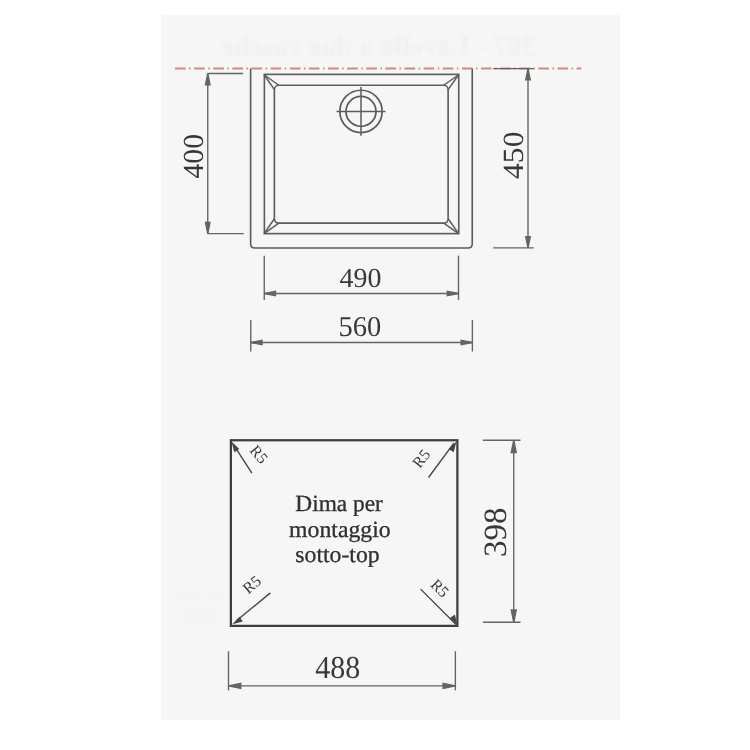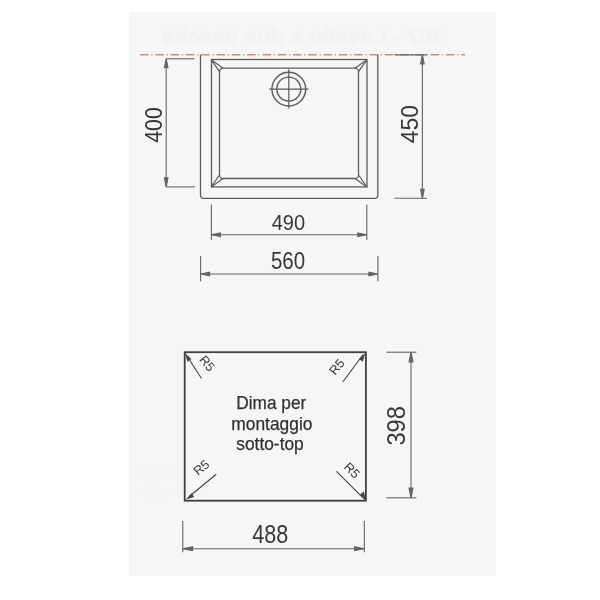--- a/index.html
+++ b/index.html
@@ -1,17 +1,17 @@
 <!DOCTYPE html>
 <html><head>
 <meta charset="utf-8">
 <style>
   html,body{margin:0;padding:0;background:#ffffff;}
   .page{position:relative;width:600px;height:600px;background:#ffffff;overflow:hidden;
-        font-family:Liberation Sans, sans-serif;}
+        font-family:Liberation Serif, serif;}
   svg{position:absolute;left:0;top:0;}
 </style>
 </head>
 <body>
 <div class="page">
 <svg width="600" height="600" viewBox="0 0 600 600">
   <defs>
     <filter id="blur1" x="-20%" y="-20%" width="140%" height="140%">
       <feGaussianBlur stdDeviation="1.1"></feGaussianBlur>
     </filter>

